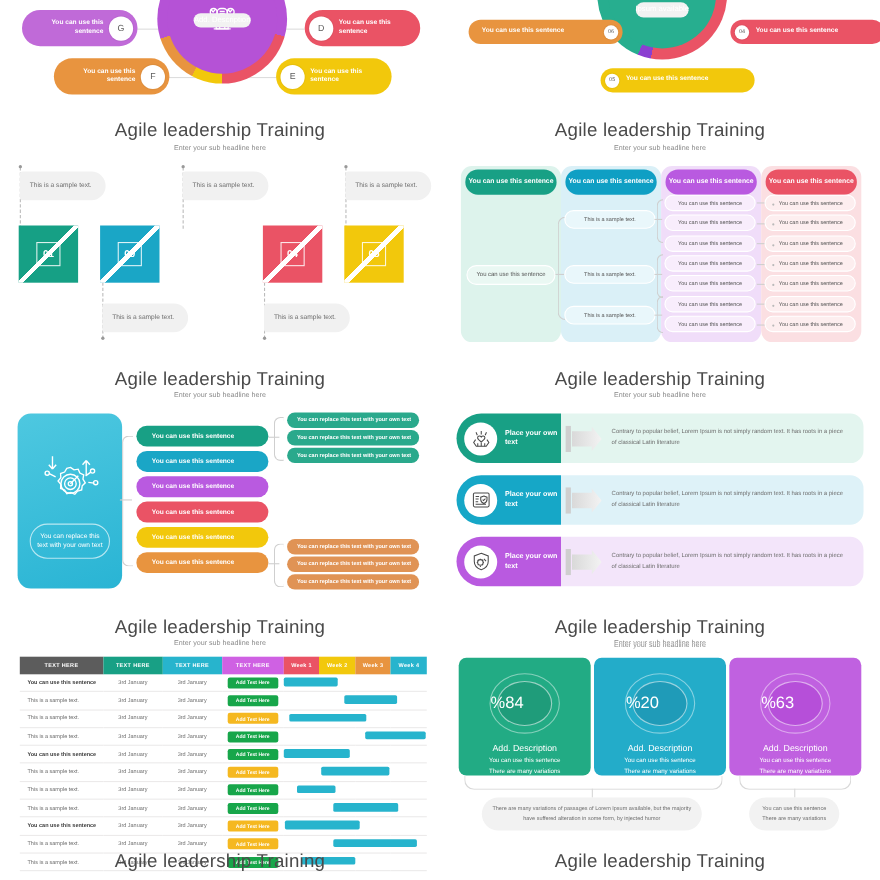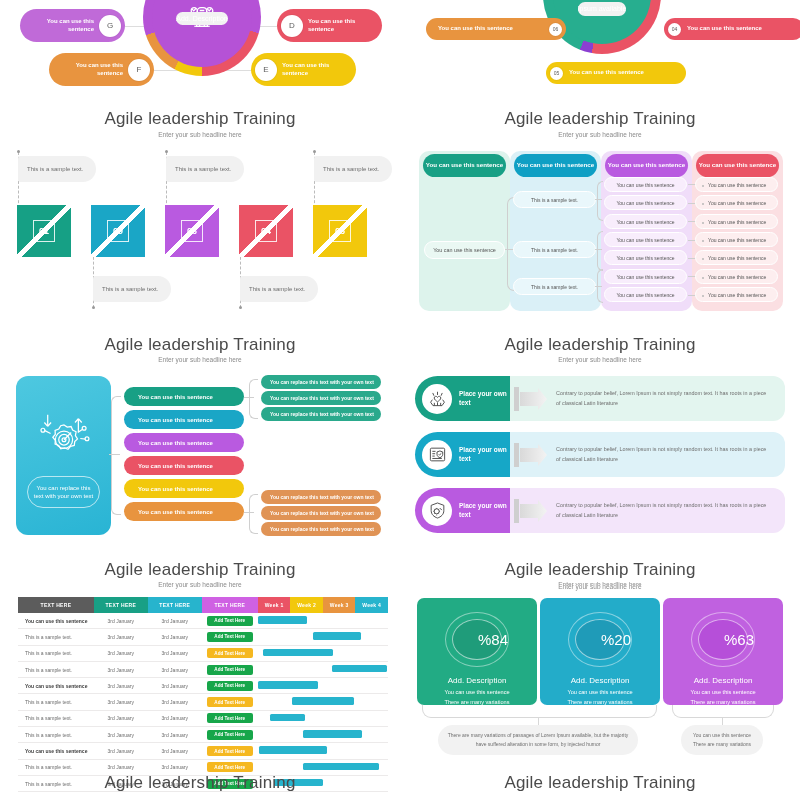--- a/index.html
+++ b/index.html
@@ -58,21 +58,21 @@
   .gt{position:absolute;border-collapse:collapse;font-size:5px;}
   .gt th{color:#fff;font-size:5px;font-weight:700;letter-spacing:.3px;height:14px;}
   .gt td{border-bottom:1px solid #eceaea;height:13.3px;color:#6c6c6c;text-align:center;}
   .gt td.l{text-align:left;padding-left:7px;}
   .gt td.b{font-weight:700;color:#3d3d3d;}
   .tagbtn{display:inline-block;border-radius:2px;color:#fff;font-size:4.6px;font-weight:700;padding:2.5px 0;width:46px;text-align:center;}
   .gbar{position:absolute;height:7.5px;border-radius:1.5px;background:#27b4cd;}
 
   
   .pcard{position:absolute;border-radius:7px;display:flex;flex-direction:column;align-items:center;color:#fff;}
-  .ring{position:relative;width:62px;height:62px;border-radius:50%;margin-top:14px;display:flex;align-items:center;justify-content:flex-end;}
+  .ring{position:relative;width:62px;height:62px;border-radius:50%;margin-top:14px;display:flex;align-items:center;justify-content:flex-start;}
   .ring .inner{position:absolute;inset:6px;border-radius:50%;}
   .ring .pv{position:relative;font-size:15px;font-weight:400;}
   .pcard .h{font-size:8px;margin-top:9px;}
   .pcard .s{font-size:5.6px;margin-top:4px;}
   .brace{position:absolute;border:1px solid #d8d8d8;border-top:none;border-radius:0 0 9px 9px;}
   .vstub{position:absolute;width:1px;background:#d8d8d8;}
   .cap{position:absolute;background:#f2f2f2;border-radius:999px;display:flex;flex-direction:column;align-items:center;justify-content:center;font-size:5px;color:#6e6e6e;line-height:1.9;text-align:center;}
 </style>
 </head>
 <body>
@@ -175,25 +175,20 @@
 
     <div class="numsq" style="left:17px;top:60px;background:#16a085;">
       <div class="slash" style="background:linear-gradient(-45deg,transparent 47.5%,#fff 47.5%,#fff 52.5%,transparent 52.5%);"></div>
       <div class="fr"></div>
       <div class="n">01</div>
     </div>
     <div class="numsq" style="left:91px;top:60px;background:#1aa6c6;">
       <div class="slash" style="background:linear-gradient(-45deg,transparent 47.5%,#fff 47.5%,#fff 52.5%,transparent 52.5%);"></div>
       <div class="fr"></div>
       <div class="n">09</div>
-    </div>
-    <div class="numsq" style="left:165px;top:60px;background:#b95ae0;">
-      <div class="slash" style="background:linear-gradient(-45deg,transparent 47.5%,#fff 47.5%,#fff 52.5%,transparent 52.5%);"></div>
-      <div class="fr"></div>
-      <div class="n">03</div>
     </div>
     <div class="numsq" style="left:239px;top:60px;background:#ea5365;">
       <div class="slash" style="background:linear-gradient(-45deg,transparent 47.5%,#fff 47.5%,#fff 52.5%,transparent 52.5%);"></div>
       <div class="fr"></div>
       <div class="n">04</div>
     </div>
     <div class="numsq" style="left:313px;top:60px;background:#f2c80c;">
       <div class="slash" style="background:linear-gradient(-45deg,transparent 47.5%,#fff 47.5%,#fff 52.5%,transparent 52.5%);"></div>
       <div class="fr"></div>
       <div class="n">05</div>

